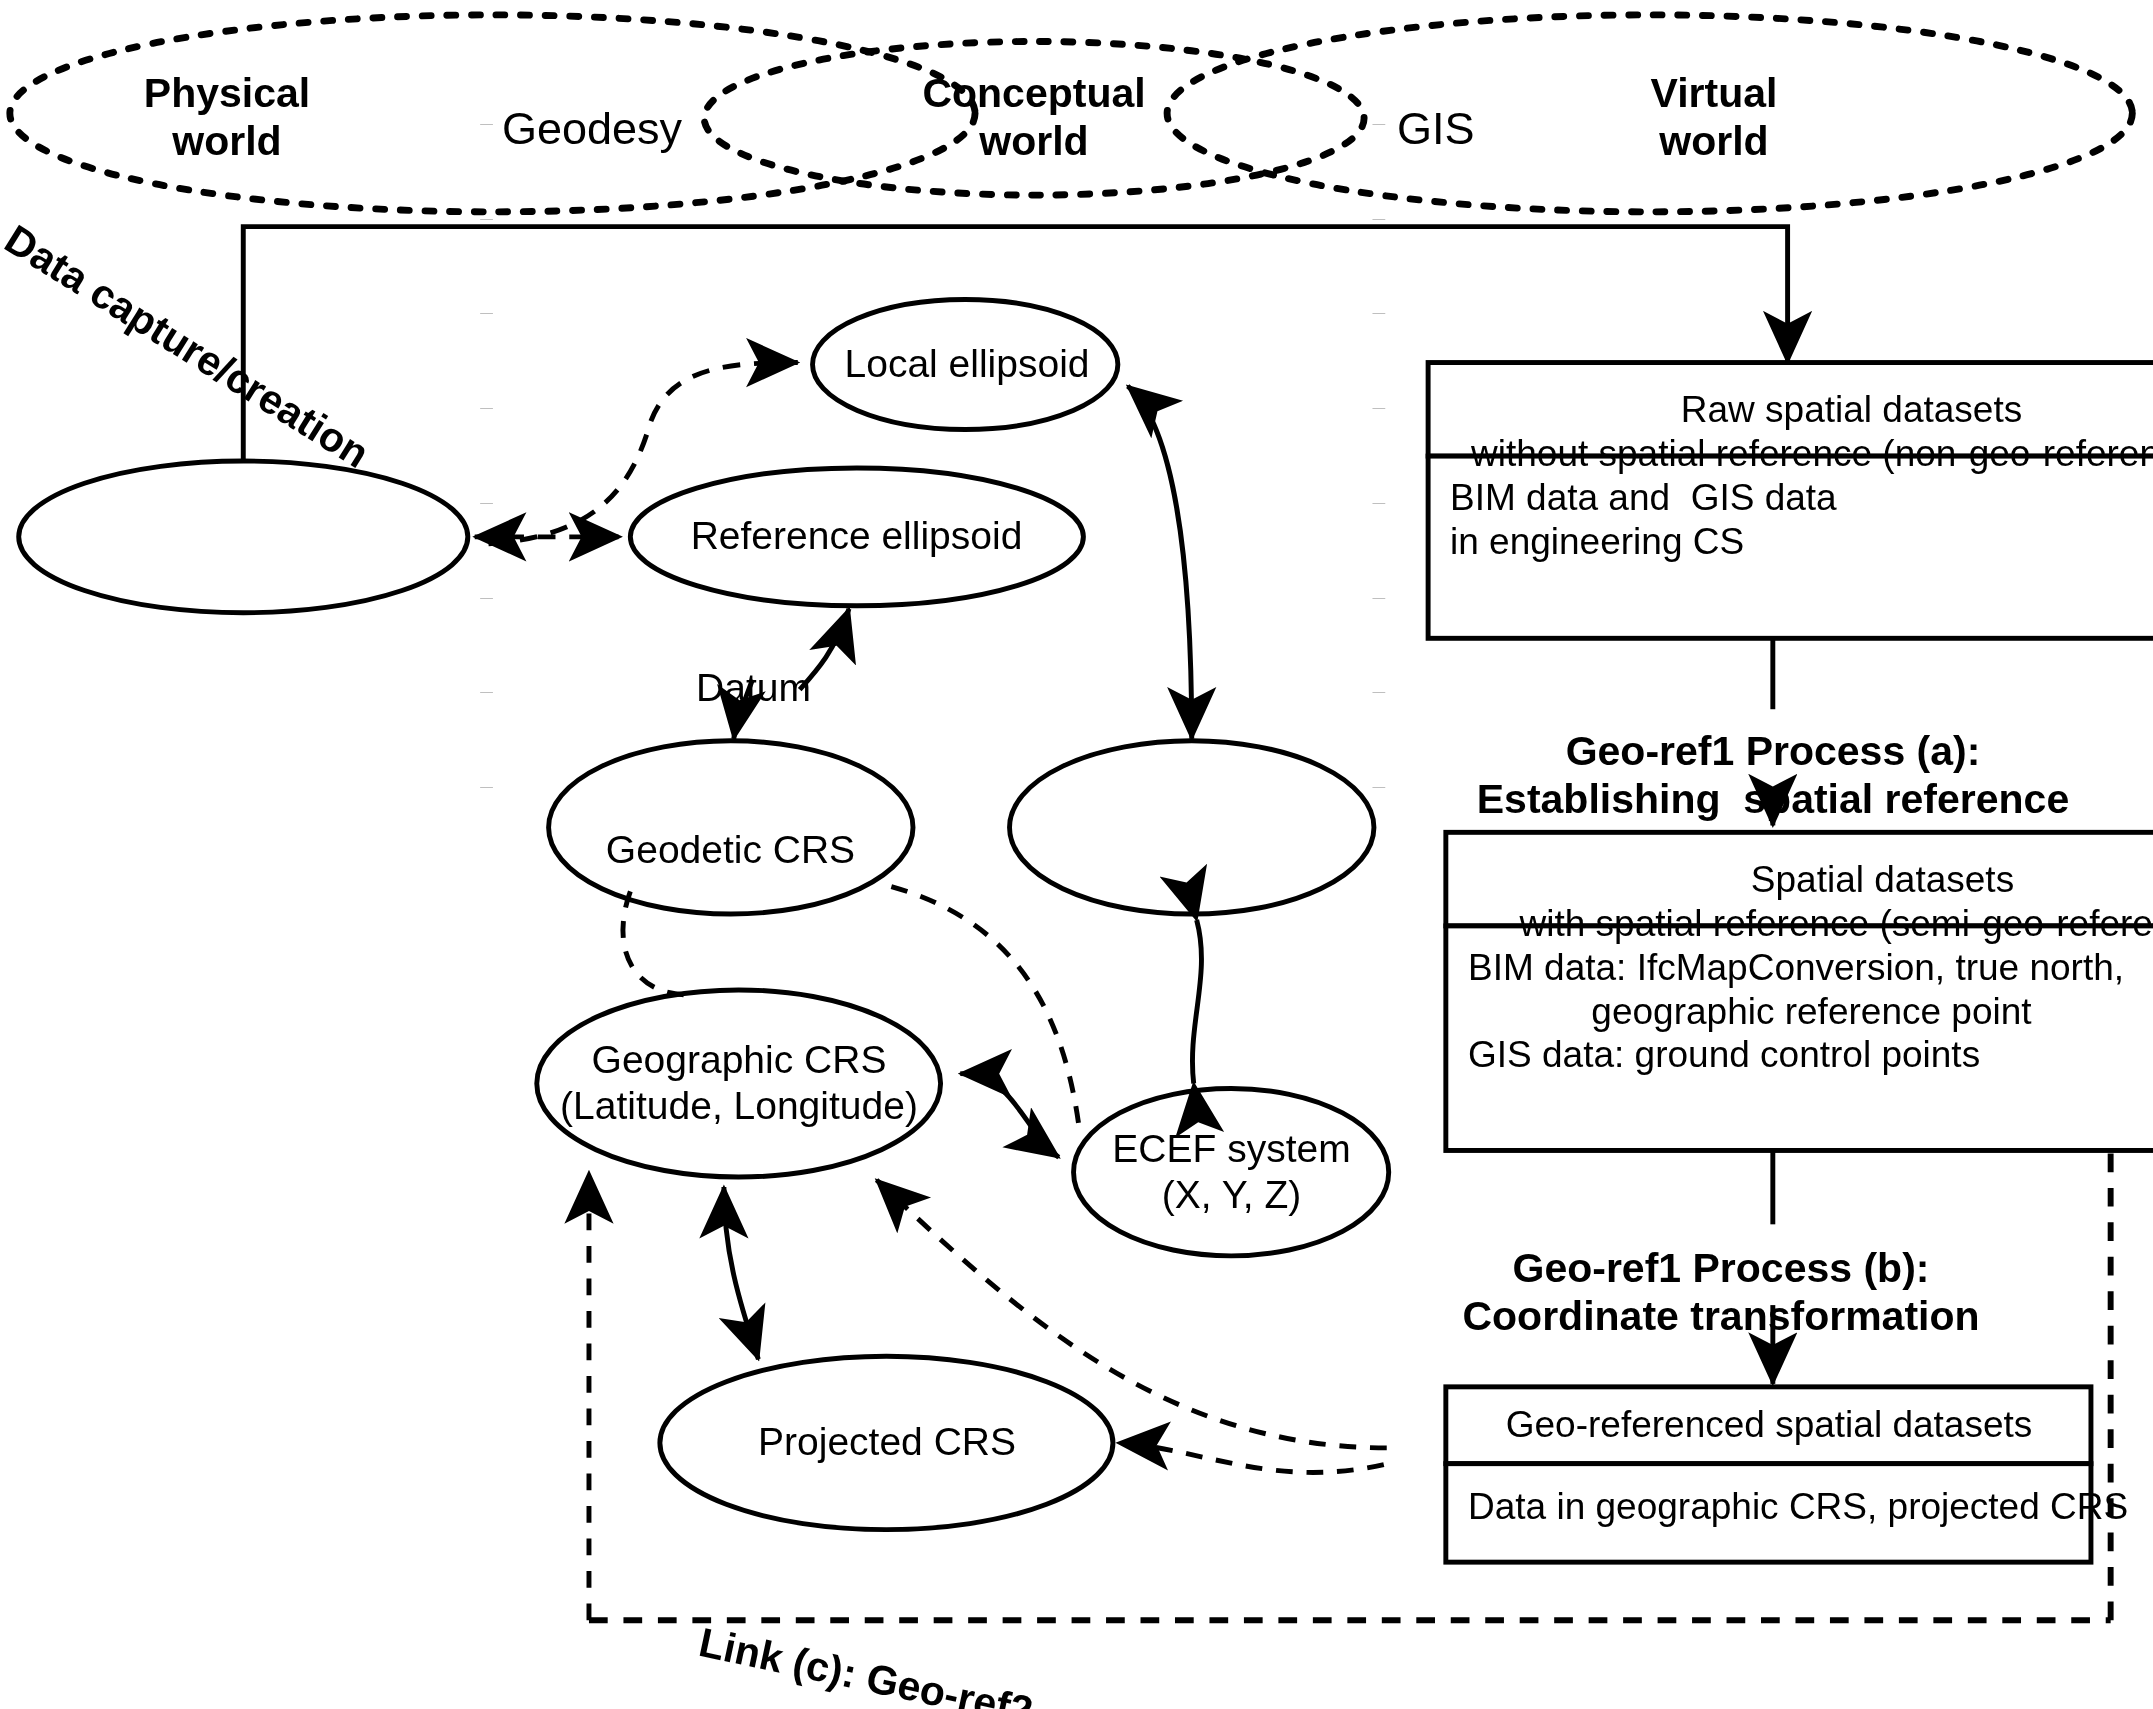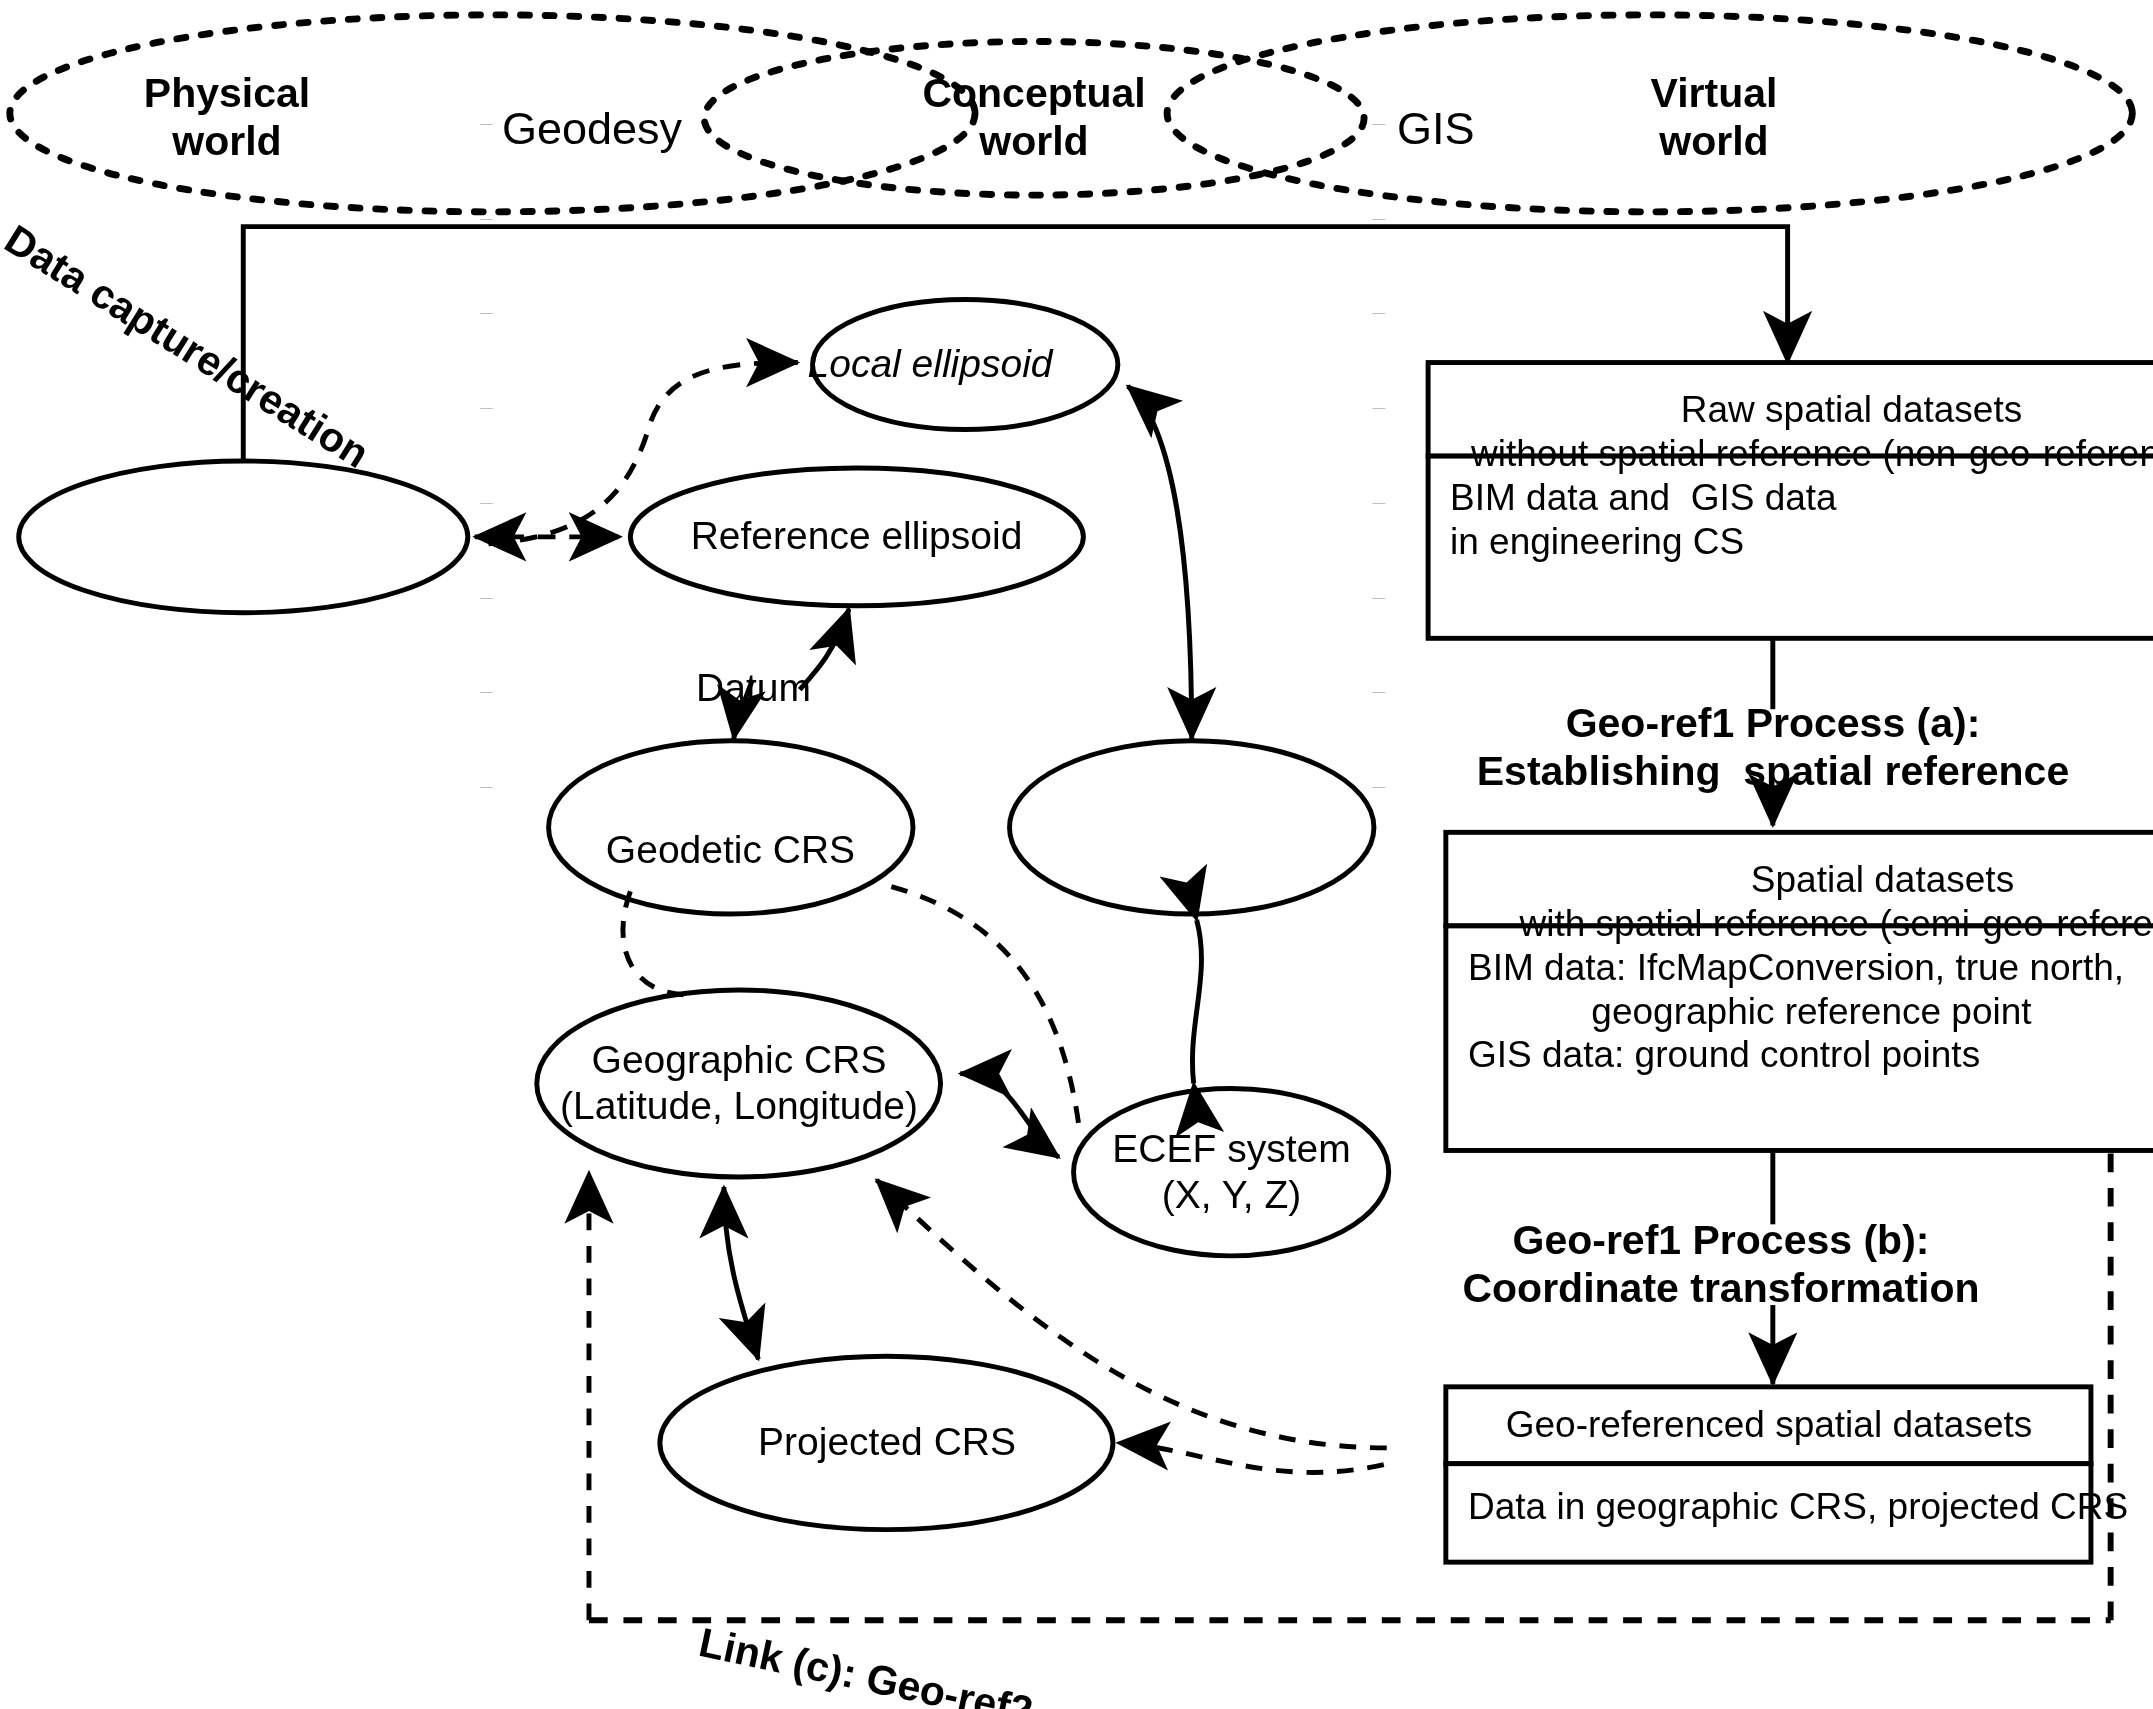--- a/index.html
+++ b/index.html
@@ -25,21 +25,21 @@
     position: absolute;
     color: #000000;
     line-height: 1.18;
     text-align: center;
     white-space: pre;
     pointer-events: none;
   }
   .node-label { font-size: 39px; }
   .zone-label { font-size: 41px; font-weight: bold; }
   .div-label  { font-size: 45px; }
-  .proc-label { font-size: 41px; font-weight: bold; }
+  .proc-label { font-size: 41px; font-weight: bold; margin-top: 28px; }
   .box-label  { font-size: 37px; }
   .box-label-l{ font-size: 37px; text-align: left; }
   .rot-label  { font-size: 41px; font-weight: bold; transform-origin: left top; }
 </style>
 </head>
 <body>
 
 <div id="stage">
 
   <svg id="canvas" viewBox="0 0 2186 1735" xmlns="http://www.w3.org/2000/svg">
@@ -196,21 +196,21 @@
 
   <div class="lbl div-label" style="left:1397px; top:102px; width:177px; text-align:left;">GIS</div>
 
   <div class="lbl rot-label" style="left:21.7px; top:215px; width:512px; text-align:left; transform:rotate(32deg);">Data capture/creation</div>
 
   <div class="lbl node-label" style="left:650px; top:665px; width:207px;">Datum</div>
 
   <div class="lbl rot-label" style="left:705px; top:1618px; width:512px; text-align:left; transform:rotate(12deg);">Link (c): Geo-ref2</div>
 
 
-  <div class="lbl node-label" style="left:782px; top:341px; width:296px;font-style:italic;">Local ellipsoid</div>
+  <div class="lbl node-label" style="left:819px; top:341px; width:296px;">Local ellipsoid</div>
 
   <div class="lbl node-label" style="left:640px; top:513px; width:433px;">Reference ellipsoid</div>
 
   <div class="lbl node-label" style="left:563px; top:804px; width:335px;margin-top:23px;">Geodetic CRS</div>
 
 
   <div class="lbl node-label" style="left:537px; top:1037px; width:404px;">Geographic CRS
 (Latitude, Longitude)</div>
 
   <div class="lbl node-label" style="left:1074px; top:1126px; width:315px;">ECEF system

